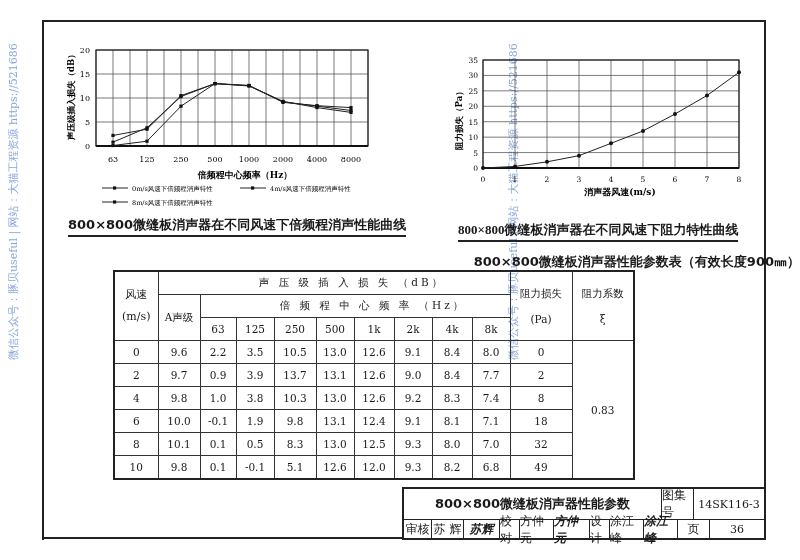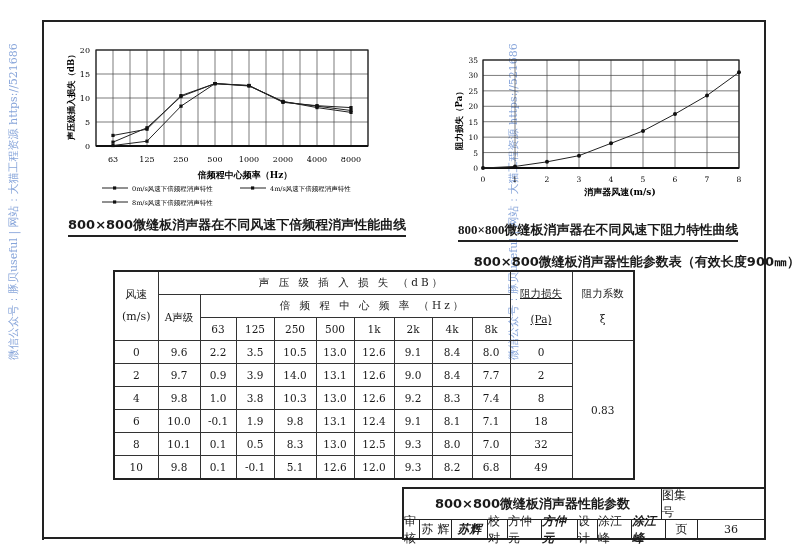--- a/index.html
+++ b/index.html
@@ -198,21 +198,21 @@
     <col style="width:62px">
       <col style="width:62px">
   </colgroup>
   <tbody>
       <tr style="height:22px">
     <td rowspan="3" style="font-size:11px;line-height:22px;">
       <span>风速</span><br>
       <span>(m/s)</span>
     </td>
     <td colspan="9" class="hdr">声 压 级 插 入 损 失 （dB）</td>
-    <td rowspan="3" style="line-height:26px;text-decoration:underline;">
+    <td rowspan="3" style="line-height:26px;">
       <span>阻力损失</span><br>
       <span>(Pa)</span>
     </td>
     <td rowspan="3" style="line-height:26px;">
       <span>阻力系数</span><br>
       <span>ξ</span>
     </td>
   </tr>
   <tr style="height:22px">
     <td rowspan="2">A声级</td>
@@ -242,21 +242,21 @@
         <td>8.4</td>
         <td>8.0</td>
         <td>0</td>
         <td rowspan="6" style="border-top: 1px solid rgb(51, 51, 51);">0.83</td>
       </tr>
       <tr style="height: 22px;">
         <td>2</td>
         <td>9.7</td>
         <td>0.9</td>
         <td>3.9</td>
-        <td>14.0</td>
+        <td>13.7</td>
         <td>13.1</td>
         <td>12.6</td>
         <td>9.0</td>
         <td>8.4</td>
         <td>7.7</td>
         <td>2</td>
       </tr>
       <tr style="height: 22px;">
         <td>4</td>
         <td>9.8</td>
@@ -309,23 +309,24 @@
         <td>6.8</td>
         <td>49</td>
       </tr>
     </tbody>
 </table>
 
 <div class="titleblock">
   <div class="tb-row1">
     <div class="tb-cell tb-title" style="width:258px;">800×800微缝板消声器性能参数</div>
     <div class="tb-cell" style="width:32px;">图集号</div>
+    <div class="tb-cell" style="flex:1;font-size:11px;">14SK116-3</div>
   </div>
   <div class="tb-row2">
-    <div class="tb-cell" style="width:16px;">审核</div>
+    <div class="tb-cell" style="width:28px;">审核</div>
     <div class="tb-cell" style="width:32px;">苏 辉</div>
     <div class="tb-cell sig" style="width:36px;">苏辉</div>
     <div class="tb-cell" style="width:20px;">校对</div>
     <div class="tb-cell" style="width:34px;">方仲元</div>
     <div class="tb-cell sig" style="width:36px;">方仲元</div>
     <div class="tb-cell" style="width:20px;">设计</div>
     <div class="tb-cell" style="width:34px;">涂江峰</div>
     <div class="tb-cell sig" style="width:34px;">涂江峰</div>
     <div class="tb-cell" style="width:32px;">页</div>
     <div class="tb-cell" style="flex:1;font-size:11px;">36</div>

